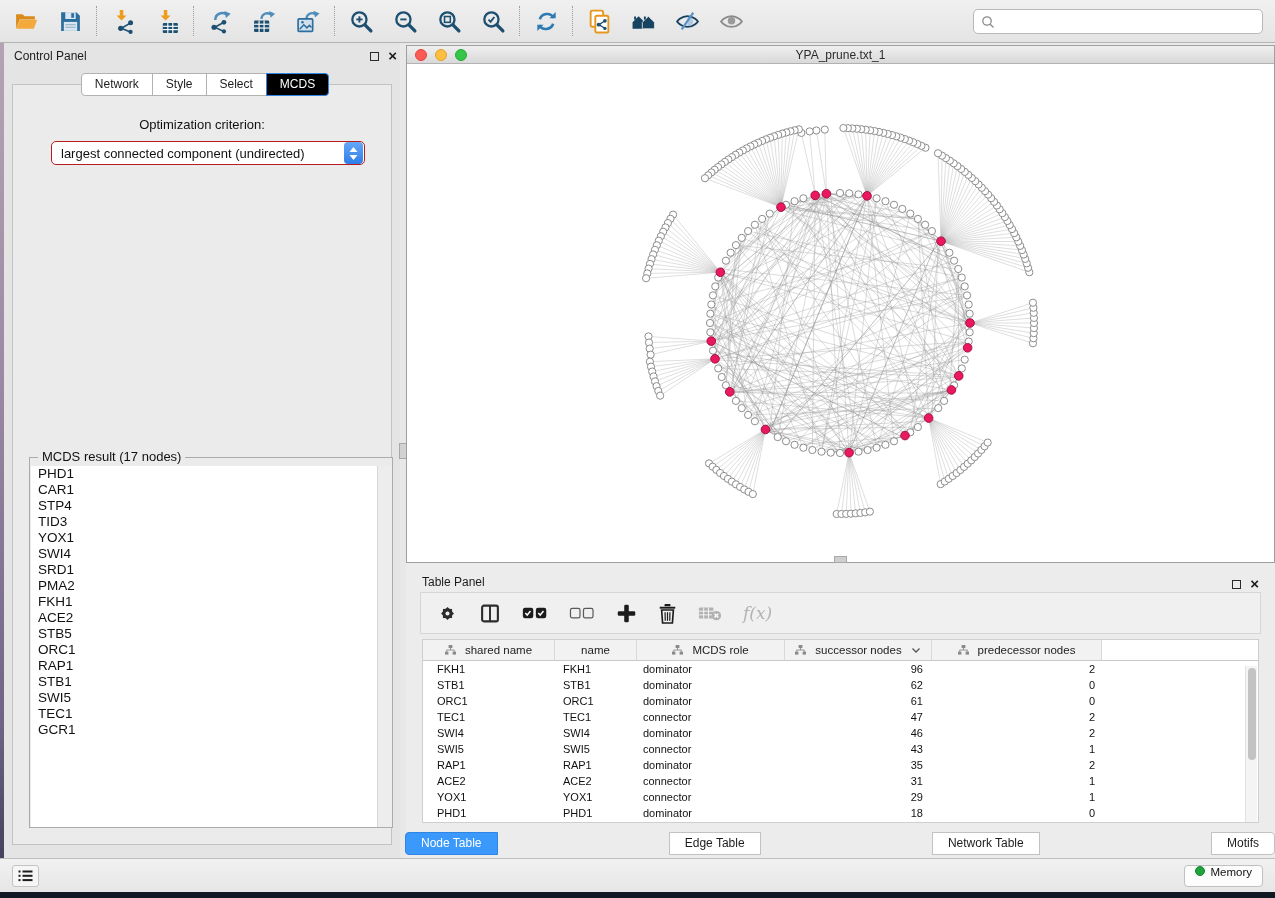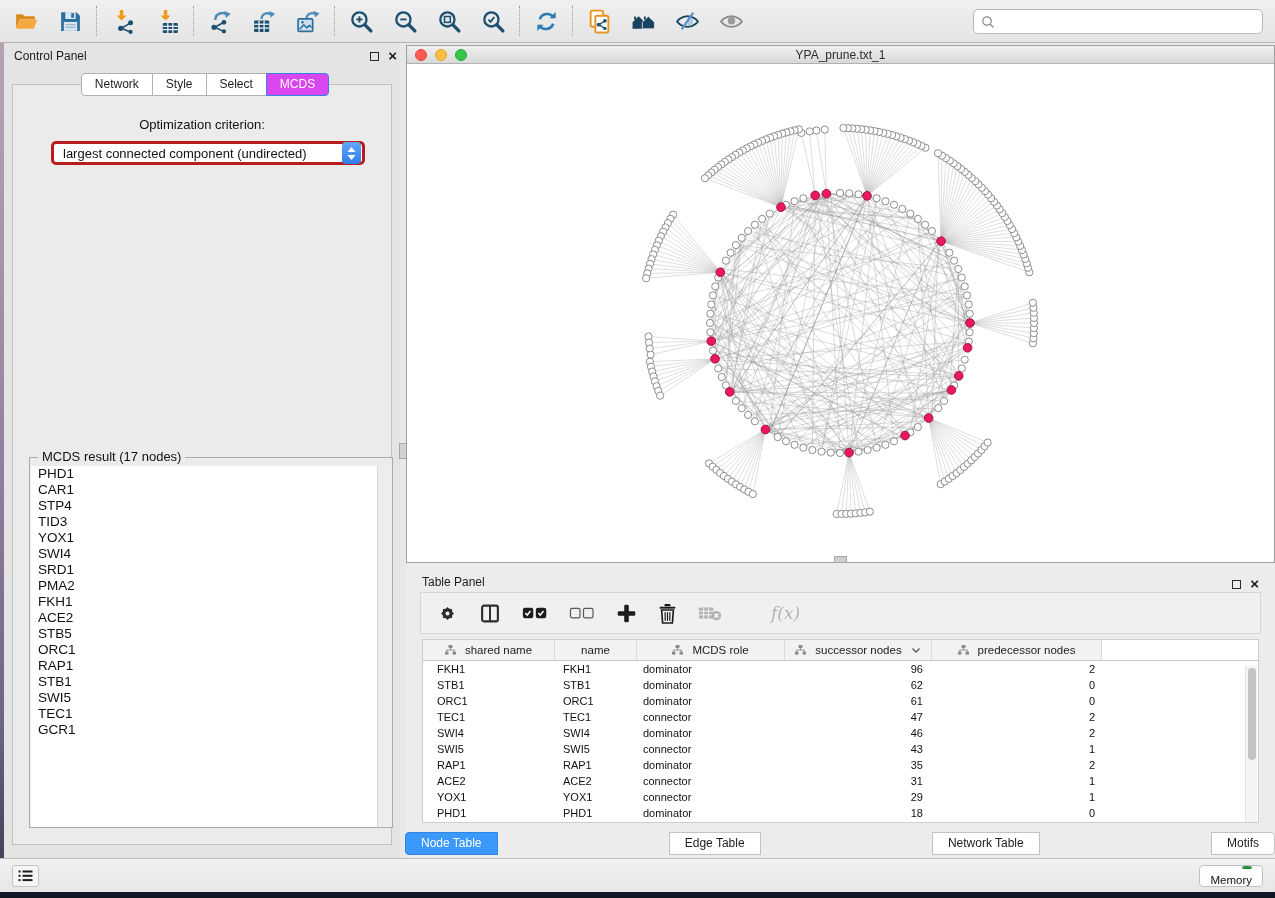--- a/index.html
+++ b/index.html
@@ -23,26 +23,26 @@
   .cp-header { height:26px; display:flex; align-items:center; padding:0 10px; }
   .panel-title { font-size:12px; color:#1c1c1c; }
   .panel-winbtns { margin-left:auto; display:flex; align-items:center; gap:9px; }
   .float-box { width:9px; height:9px; border:1.6px solid #2b2b2b; }
   .close-x { font-size:15px; font-weight:bold; color:#1b1b1b; line-height:10px; }
   .cp-tabs { position:absolute; left:0; top:30px; width:100%; display:flex; justify-content:center; z-index:2; }
   .ctab { font-size:12px; color:#1c1c1c; background:#fff; border:1px solid #b2b2b2; padding:3px 13px 4px;
     margin-left:-1px; }
   .ctab:first-child { border-radius:4px 0 0 4px; }
   .ctab:last-child { border-radius:0 4px 4px 0; }
-  .ctab.active { background:#d946ef; border-color:#2f84e4; color:#fff; }
+  .ctab.active { background:#000000; border-color:#2f84e4; color:#fff; }
   .cp-content { position:absolute; left:8px; top:41px; width:380px; height:761px;
     background:#ebebeb; border:1px solid #c2c2c2; }
   .opt-label { text-align:center; font-size:13px; color:#111; margin-top:32px; }
   .combo { position:absolute; left:38px; top:56px; width:314px; height:24px; background:#fff;
-    border:3px solid #b91c1c; border-radius:5px; display:flex; align-items:center; }
+    border:1px solid #b91c1c; border-radius:5px; display:flex; align-items:center; }
   .combo-text { font-size:13px; color:#111; padding-left:9px; white-space:nowrap; overflow:hidden; }
   .combo-btn { margin-left:auto; width:19px; height:22px; border-radius:4px;
     background:linear-gradient(180deg,#66a8f8,#2e7de9); display:flex; flex-direction:column;
     align-items:center; justify-content:center; gap:1px; margin-right:1px; }
   .combo-btn svg { display:block; }
   .btn-row { position:absolute; left:0; top:92px; width:100%; display:flex; justify-content:center; gap:13px; }
   .mac-btn { font-size:13px; color:#111; background:linear-gradient(180deg,#ffffff,#f3f3f3);
     border:1px solid #b9b9b9; border-radius:5px; padding:3px 18px 4px; }
   .mac-btn.focused { box-shadow:0 0 0 3px #a5c9f3; border-color:#6d9ee0; }
   .mcds-group { position:absolute; left:16px; top:372px; width:364px; height:371px;
@@ -69,21 +69,21 @@
   .light.green { background:#35c648; border:1px solid #24a939; }
   .net-canvas { width:867px; height:498px; background:#fff; }
   .hgrip { position:absolute; left:428px; top:-7px; width:13px; height:7px; background:#cfcfcf;
     border:1px solid #a8a8a8; }
   
   .table-panel { position:absolute; left:406px; top:563px; width:869px; height:295px; background:#ececec; }
   .tp-header { height:26px; display:flex; align-items:flex-end; padding:0 16px; }
   .tp-toolbar { margin:3px 14px 0; height:42px; background:#f0f0f0; border:1px solid #d6d6d6;
     display:flex; align-items:center; gap:21px; padding-left:16px; }
   .tp-toolbar svg { display:block; }
-  .fx-label { font-family:"DejaVu Serif","Liberation Serif",serif; font-style:italic; font-size:17px; color:#b2b2b2;margin-left:28px; }
+  .fx-label { font-family:"DejaVu Serif","Liberation Serif",serif; font-style:italic; font-size:17px; color:#b2b2b2; }
   .ntable { position:absolute; left:16px; top:76px; width:837px; height:184px; background:#fff;
     border:1px solid #cfcfcf; overflow:hidden; }
   .thead { display:grid; grid-template-columns:132px 82px 148px 147px 170px auto; height:21px; }
   .th { background:#f2f2f2; border-bottom:1px solid #c9c9c9; border-right:1px solid #d9d9d9;
     font-size:11.5px; color:#222; display:flex; align-items:center; justify-content:center; gap:9px; }
   .th.filler { background:#fff; border-right:none; }
   .trow { display:grid; grid-template-columns:132px 82px 148px 147px 170px auto; height:16px; }
   .td { font-size:11px; color:#111; line-height:16px; white-space:nowrap; }
   .td.c0 { padding-left:14px; } .td.c1 { padding-left:8px; } .td.c2 { padding-left:6px; }
   .td.c3 { text-align:right; padding-right:9px; } .td.c4 { text-align:right; padding-right:7px; }
@@ -93,21 +93,21 @@
   .btab { font-size:12px; color:#1c1c1c; background:#fff; border:1px solid #c2c2c2; padding:3px 15px 4px; margin-left:-1px; }
   .btab:first-child { border-radius:4px 0 0 4px; }
   .btab:last-child { border-radius:0 4px 4px 0; }
   .btab.active { background:#3b99fc; border-color:#2f84e4; color:#fff; }
   
   .statusbar { position:absolute; left:0; top:858px; width:1275px; height:34px;
     background:linear-gradient(180deg,#f1f1f1,#e6e6e6); border-top:1px solid #bdbdbd; }
   .list-btn { position:absolute; left:12px; top:6px; width:27px; height:22px; background:#f6f6f6;
     border:1px solid #c3c3c3; border-radius:3px; display:flex; align-items:center; justify-content:center; }
   .memory-btn { position:absolute; right:12px; top:6px; height:22px; background:#fdfdfd;
-    border:1px solid #c0c0c0; border-radius:4px; display:flex; align-items:flex-end; gap:5px; padding:0 10px;flex-direction:column; }
+    border:1px solid #c0c0c0; border-radius:4px; display:flex; align-items:flex-start; gap:5px; padding:0 10px; }
   .mem-dot { width:10px; height:10px; border-radius:50%; background:#1fa33c; border:1px solid #158230; }
   .memory-btn span { font-size:11.5px; color:#111; }
 </style>
 </head>
 <body>
 
 <div class="strip-left"></div>
 
 <div class="toolbar">
   <div class="tgrp">

